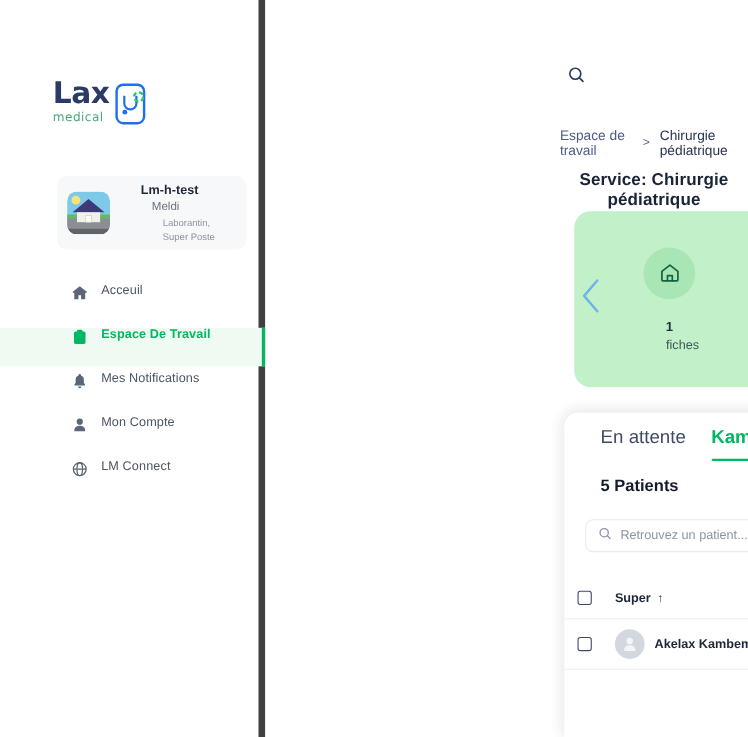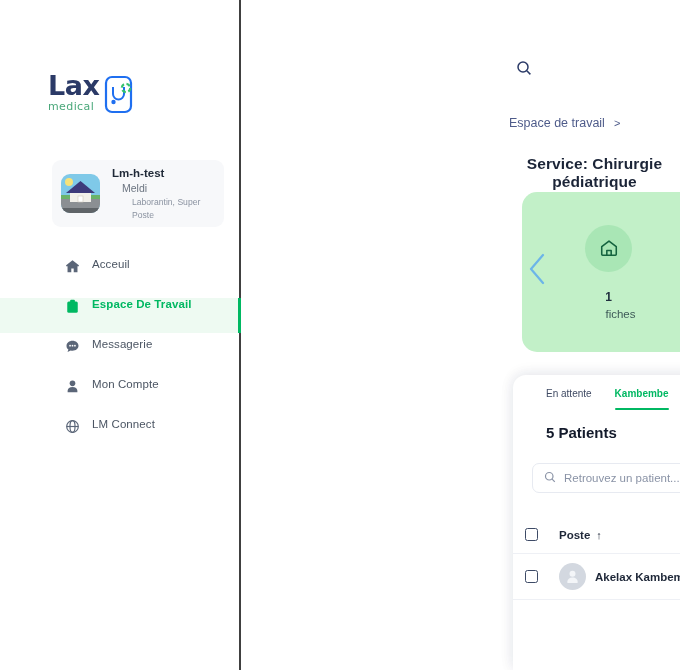--- a/index.html
+++ b/index.html
@@ -20,21 +20,21 @@
     display: flex;
   }
 
   
   .sidebar {
     position: relative;
     width: 241px;
     height: 670px;
     background: #ffffff;
     flex: 0 0 241px;
-    border-right: 2px solid #404040;
+    border-right: 6px solid #404040;
   }
 
   .logo-wrap {
     position: absolute;
     left: 48px;
     top: 72px;
     display: flex;
     align-items: flex-start;
     gap: 5px;
   }
@@ -65,21 +65,21 @@
     position: absolute;
     left: 52px;
     top: 160px;
     width: 172px;
     height: 67px;
     background: #f7f8fa;
     border-radius: 9px;
     display: flex;
     align-items: center;
     padding: 0 9px;
-    gap: 12px;
+    gap: 28px;
   }
   .avatar-house {
     width: 39px; height: 39px;
     border-radius: 9px;
     overflow: hidden;
     flex: 0 0 39px;
     position: relative;
   }
   .profile-info { display: flex; flex-direction: column; min-width: 0; }
   .profile-name {
@@ -224,21 +224,21 @@
 
   .tabs {
     display: flex;
     align-items: flex-start;
     gap: 23px;
     padding: 13px 0 0 33px;
     white-space: nowrap;
   }
   .tab {
     position: relative;
-    font-size: 10px;
+    font-size: 17px;
     color: #3f4a63;
     cursor: pointer;
     padding-bottom: 11px;
   }
   .tab.active { color: #00b862; font-weight: 700; }
   .tab.active::after {
     content: "";
     position: absolute;
     left: 0; bottom: 0;
     width: 100%; height: 2.5px;
@@ -378,32 +378,30 @@
       <div class="nav-item active">
         <span class="nav-icon">
           <svg width="15" height="15" viewBox="0 0 16 16" fill="#00b862">
             <rect x="2.4" y="2.6" width="11.2" height="12" rx="1.6"></rect>
             <rect x="5.4" y="0.9" width="5.2" height="3" rx="1.2"></rect>
           </svg>
         </span>
         <span class="nav-label">Espace De Travail</span>
       </div>
 
-
       <div class="nav-item">
         <span class="nav-icon">
           <svg width="15" height="15" viewBox="0 0 16 16" fill="#5b6678">
-            <path d="M8 1.8c3.6 0 6.4 2.3 6.4 5.3S11.6 12.4 8 12.4a8 8 0 0 1-1.9-.2l-3.4 1.6.9-2.7C2.2 10.2 1.6 8.8 1.6 7.1c0-2.9 2.8-5.3 6.4-5.3z"></path>
-            <circle cx="5.4" cy="7.1" r="0.95" fill="#ffffff"></circle>
-            <circle cx="8" cy="7.1" r="0.95" fill="#ffffff"></circle>
-            <circle cx="10.6" cy="7.1" r="0.95" fill="#ffffff"></circle>
+            <path d="M8 1a1.2 1.2 0 0 1 1.2 1.2v.4A4.2 4.2 0 0 1 12 6.6v3l1.1 1.7v.8H2.9v-.8L4 9.6v-3a4.2 4.2 0 0 1 2.8-4v-.4A1.2 1.2 0 0 1 8 1z"></path>
+            <path d="M6.4 13.2h3.2a1.6 1.6 0 0 1-3.2 0z"></path>
           </svg>
         </span>
-        <span class="nav-label">Messagerie</span>
-      </div>
+        <span class="nav-label">Mes Notifications</span>
+      </div>
+
 
       <div class="nav-item">
         <span class="nav-icon">
           <svg width="15" height="15" viewBox="0 0 16 16" fill="#5b6678">
             <circle cx="8" cy="4.6" r="3"></circle>
             <path d="M8 8.6c-3 0-5.2 1.8-5.2 4v1.4h10.4v-1.4c0-2.2-2.2-4-5.2-4z"></path>
           </svg>
         </span>
         <span class="nav-label">Mon Compte</span>
       </div>
@@ -429,20 +427,21 @@
         <svg width="16" height="16" viewBox="0 0 16 16" fill="none" stroke="#2b3a67" stroke-width="1.5">
           <circle cx="7" cy="7" r="5"></circle>
           <line x1="10.8" y1="10.8" x2="14.4" y2="14.4"></line>
         </svg>
       </span>
     </div>
 
     <div class="breadcrumb">
       <span class="crumb-link">Espace de travail</span>
       <span class="crumb-sep">&gt;</span>
+      <span class="crumb-current">Chirurgie pédiatrique</span>
     </div>
 
     <h1 class="service-title">Service: Chirurgie pédiatrique</h1>
 
     <div class="cards-strip">
 
       <div class="stat-card">
         <div class="stat-icon-circle">
           <svg width="20" height="20" viewBox="0 0 22 22" fill="none" stroke="#14633f" stroke-width="1.7" stroke-linejoin="round" stroke-linecap="round">
             <path d="M3 9.6 11 3.4l8 6.2V18a1 1 0 0 1-1 1H4a1 1 0 0 1-1-1z"></path>
@@ -481,21 +480,21 @@
         <input type="text" placeholder="Retrouvez un patient..." style="">
       </div>
 
       <div class="ptable">
 
         <div class="ptable-row ptable-head">
           <div class="cell-check">
             <span class="chk"></span>
           </div>
           <div class="cell-name th">
-            <span>Poste</span>
+            <span>Super</span>
             <span class="sort-arrow">↑</span>
           </div>
 
         </div>
 
         <div class="ptable-row">
           <div class="cell-check">
             <span class="chk"></span>
           </div>
           <div class="cell-name">

